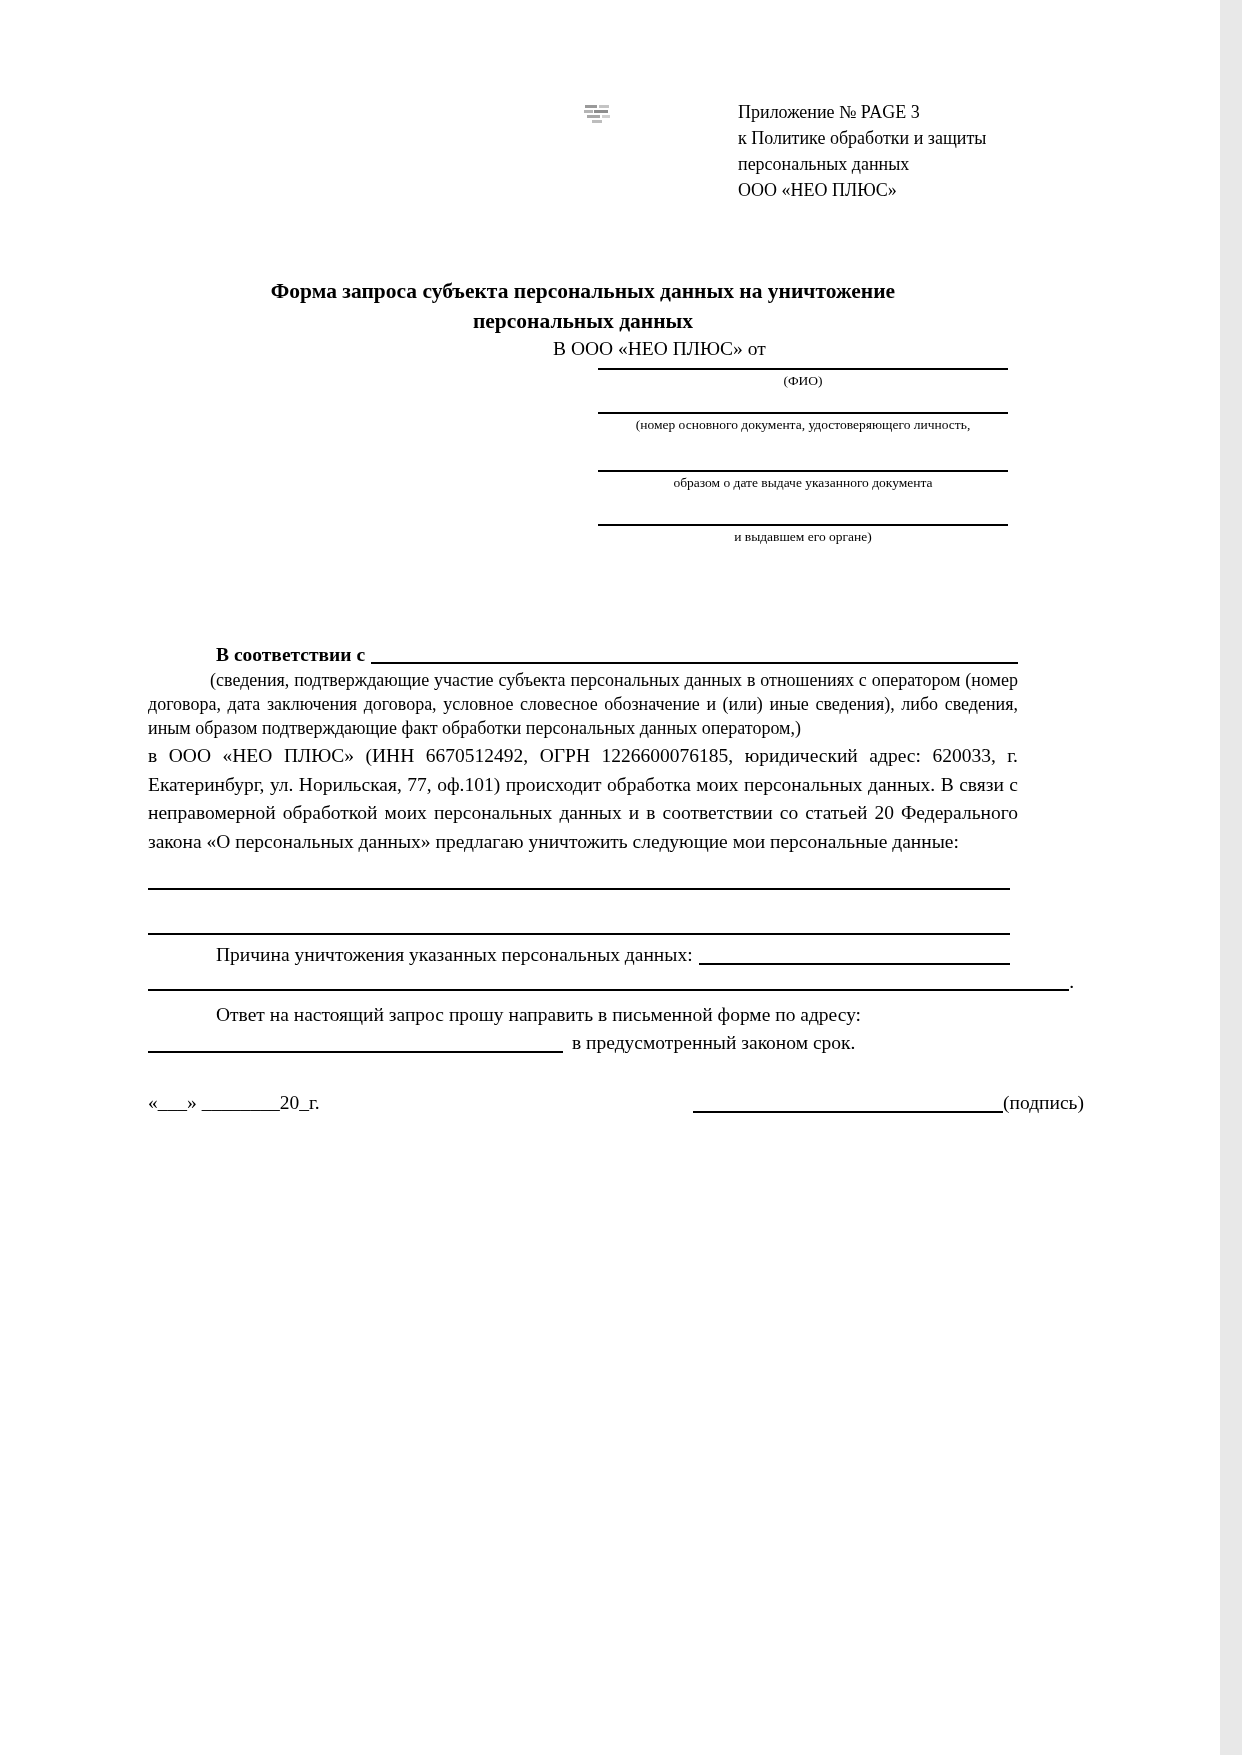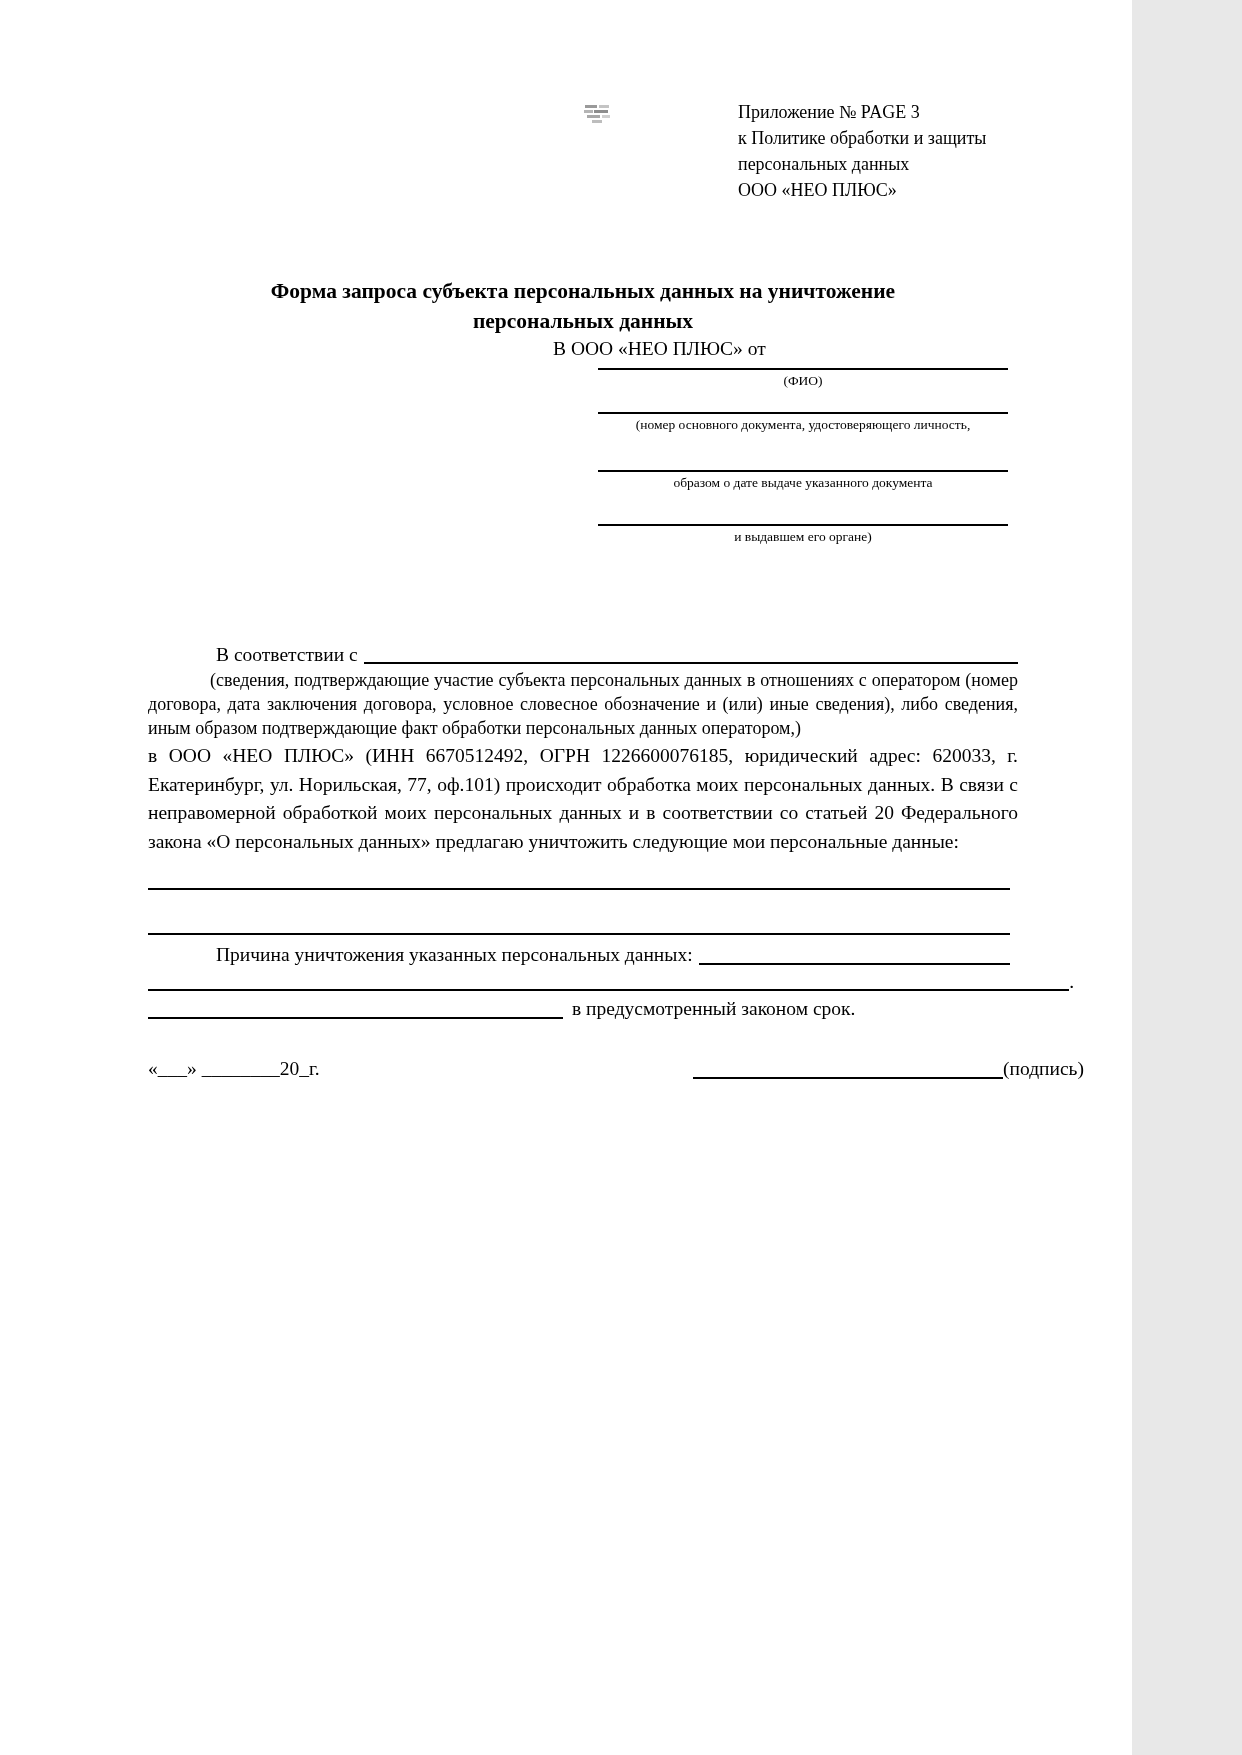--- a/index.html
+++ b/index.html
@@ -1,18 +1,18 @@
 <!DOCTYPE html>
 <html><head>
 <meta charset="utf-8">
 <style>
   html, body { margin: 0; padding: 0; background: #e8e8e8; }
   .page {
     position: relative;
-    width: 1132px;
+    width: 1220px;
     height: 1755px;
     background: #ffffff;
     font-family: "Liberation Serif", serif;
     color: #000000;
     overflow: hidden;
   }
   
   .artifact {
     position: absolute;
     left: 584px;
@@ -61,20 +61,21 @@
     white-space: nowrap;
   }
   .field-1 { margin-bottom: 22px; }
   .field-2 { margin-bottom: 36px; }
   .field-3 { margin-bottom: 32px; }
   .accordance {
     display: flex;
     align-items: flex-end;
     margin-top: 96px;
     line-height: 26px;
+    font-weight: bold;
   }
   .accordance .lead { padding-left: 68px; white-space: nowrap; }
   .grow-line { flex: 1; border-bottom: 2px solid #000; margin: 0 0 4px 6px; }
   .note {
     font-size: 18px;
     line-height: 24px;
     text-align: justify;
     text-indent: 62px;
   }
   .para {
@@ -198,20 +199,21 @@
 
     <div class="reason-row">
       <span class="lead">Причина уничтожения указанных персональных данных:</span>
       <span class="grow-line"></span>
     </div>
     <div class="reason-cont">
       <span class="grow-line" style="margin-left:0;"></span>
       <span class="nowrap">.</span>
     </div>
 
+    <div class="response-intro">Ответ на настоящий запрос прошу направить в письменной форме по адресу:</div>
     <div class="response-addr">
       <span class="addr-line"></span>
       <span class="nowrap">в предусмотренный законом срок.</span>
     </div>
 
     <div class="footer-row">
       <span class="nowrap">«___» ________20_г.</span>
       <span class="sig-group">
         <span class="sig-line"></span>
         <span class="nowrap">(подпись)</span>

